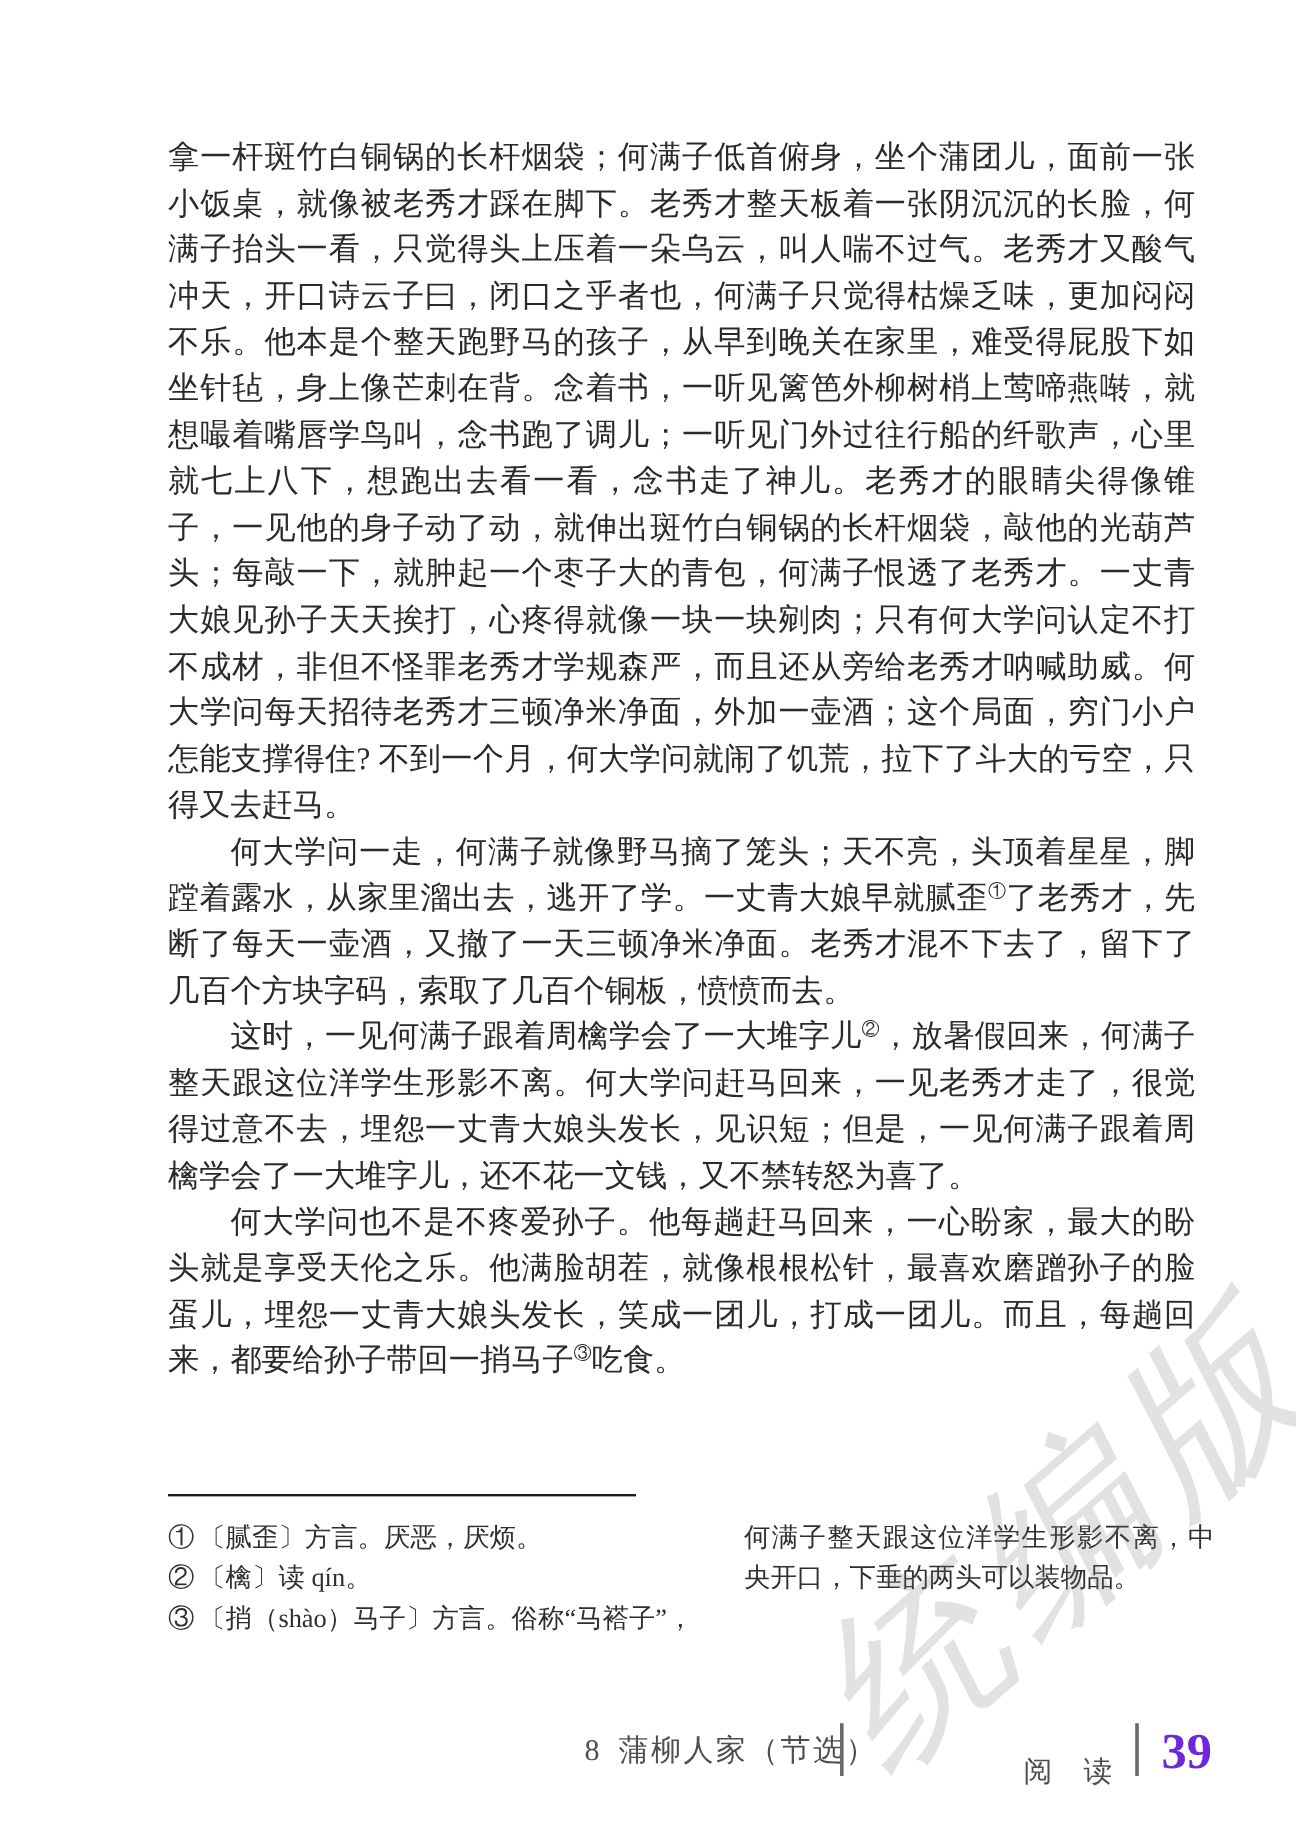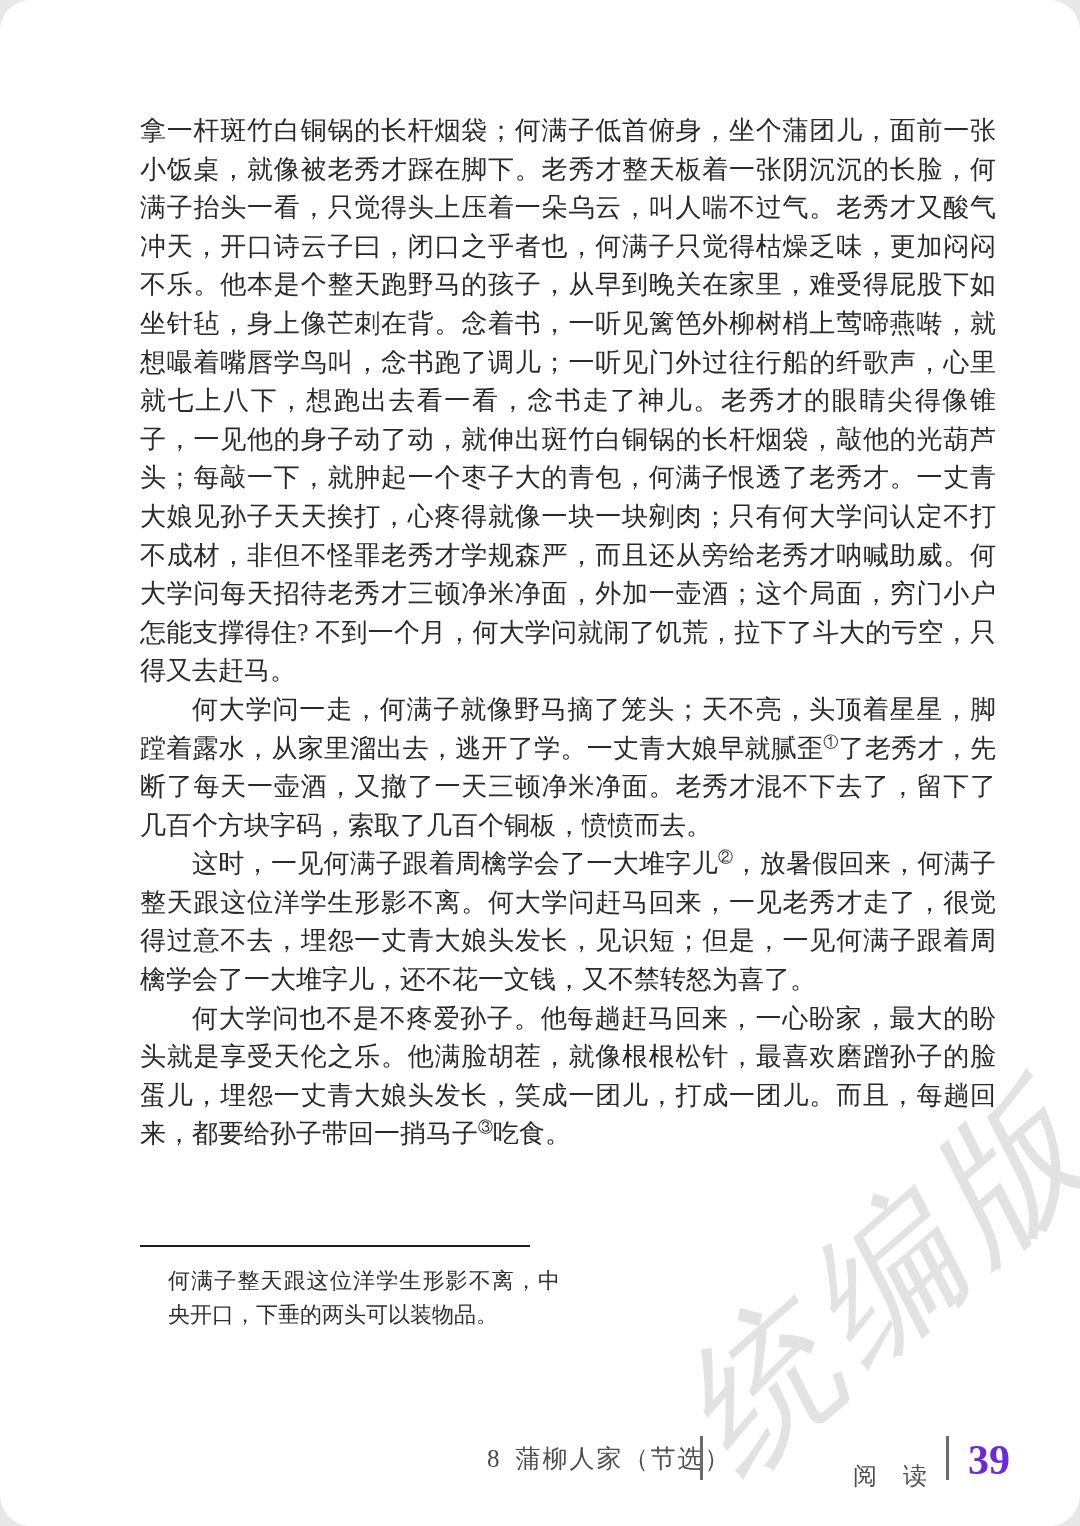--- a/index.html
+++ b/index.html
@@ -4,21 +4,20 @@
 <style>
   html,body{margin:0;padding:0;background:#e8e8e8;}
   .page{
     position:relative;
     width:1080px;height:1526px;
     margin:0 auto;
     background:#ffffff;
     overflow:hidden;
     font-family:"Liberation Serif","DejaVu Serif",serif;
     color:#2a2a2a;
-    border-radius:31px;
   }
   
   .body-text{
     position:absolute;left:140px;top:112px;width:856px;
     font-size:26px;line-height:38.6px;
     text-align:justify;
     color:#2a2a2a;
   }
   .body-text p{margin:0;}
   .body-text p.indent{text-indent:2em;}
@@ -89,20 +88,31 @@
   <main class="body-text">
     <p><span>拿一杆斑竹白铜锅的长杆烟袋；何满子低首俯身，坐个蒲团儿，面前一张小饭桌，就像被老秀才踩在脚下。老秀才整天板着一张阴沉沉的长脸，何满子抬头一看，只觉得头上压着一朵乌云，叫人喘不过气。老秀才又酸气冲天，开口诗云子曰，闭口之乎者也，何满子只觉得枯燥乏味，更加闷闷不乐。他本是个整天跑野马的孩子，从早到晚关在家里，难受得屁股下如坐针毡，身上像芒刺在背。念着书，一听见篱笆外柳树梢上莺啼燕啭，就想嘬着嘴唇学鸟叫，念书跑了调儿；一听见门外过往行船的纤歌声，心里就七上八下，想跑出去看一看，念书走了神儿。老秀才的眼睛尖得像锥子，一见他的身子动了动，就伸出斑竹白铜锅的长杆烟袋，敲他的光葫芦头；每敲一下，就肿起一个枣子大的青包，何满子恨透了老秀才。一丈青大娘见孙子天天挨打，心疼得就像一块一块剜肉；只有何大学问认定不打不成材，非但不怪罪老秀才学规森严，而且还从旁给老秀才呐喊助威。何大学问每天招待老秀才三顿净米净面，外加一壶酒；这个局面，穷门小户怎能支撑得住? 不到一个月，何大学问就闹了饥荒，拉下了斗大的亏空，只得又去赶马。</span></p>
     <p class="indent"><span>何大学问一走，何满子就像野马摘了笼头；天不亮，头顶着星星，脚蹚着露水，从家里溜出去，逃开了学。一丈青大娘早就腻歪</span><span class="sup">①</span><span>了老秀才，先断了每天一壶酒，又撤了一天三顿净米净面。老秀才混不下去了，留下了几百个方块字码，索取了几百个铜板，愤愤而去。</span></p>
     <p class="indent"><span>这时，一见何满子跟着周檎学会了一大堆字儿</span><span class="sup">②</span><span>，放暑假回来，何满子整天跟这位洋学生形影不离。何大学问赶马回来，一见老秀才走了，很觉得过意不去，埋怨一丈青大娘头发长，见识短；但是，一见何满子跟着周檎学会了一大堆字儿，还不花一文钱，又不禁转怒为喜了。</span></p>
     <p class="indent"><span>何大学问也不是不疼爱孙子。他每趟赶马回来，一心盼家，最大的盼头就是享受天伦之乐。他满脸胡茬，就像根根松针，最喜欢磨蹭孙子的脸蛋儿，埋怨一丈青大娘头发长，笑成一团儿，打成一团儿。而且，每趟回来，都要给孙子带回一捎马子</span><span class="sup">③</span><span>吃食。</span></p>
   </main>
 
   <div class="footnote-rule"></div>
 
   <section class="footnotes">
+    <div class="fn-col-left">
+      <div class="fn-item">
+        <span class="fn-marker">①</span><span>〔腻歪〕方言。厌恶，厌烦。</span>
+      </div>
+      <div class="fn-item">
+        <span class="fn-marker">②</span><span>〔檎〕读 qín。</span>
+      </div>
+      <div class="fn-item">
+        <span class="fn-marker">③</span><span>〔捎（shào）马子〕方言。俗称“马褡子”，</span>
+      </div>
+    </div>
     <div class="fn-col-right">
       <span>何满子整天跟这位洋学生形影不离，中央开口，下垂的两头可以装物品。</span>
     </div>
   </section>
 
   <footer class="page-footer">
     <div class="footer-left">
       <span class="lesson-no">8</span><span>蒲柳人家（节选）</span>
     </div>
     <div class="footer-bar-left"></div>

